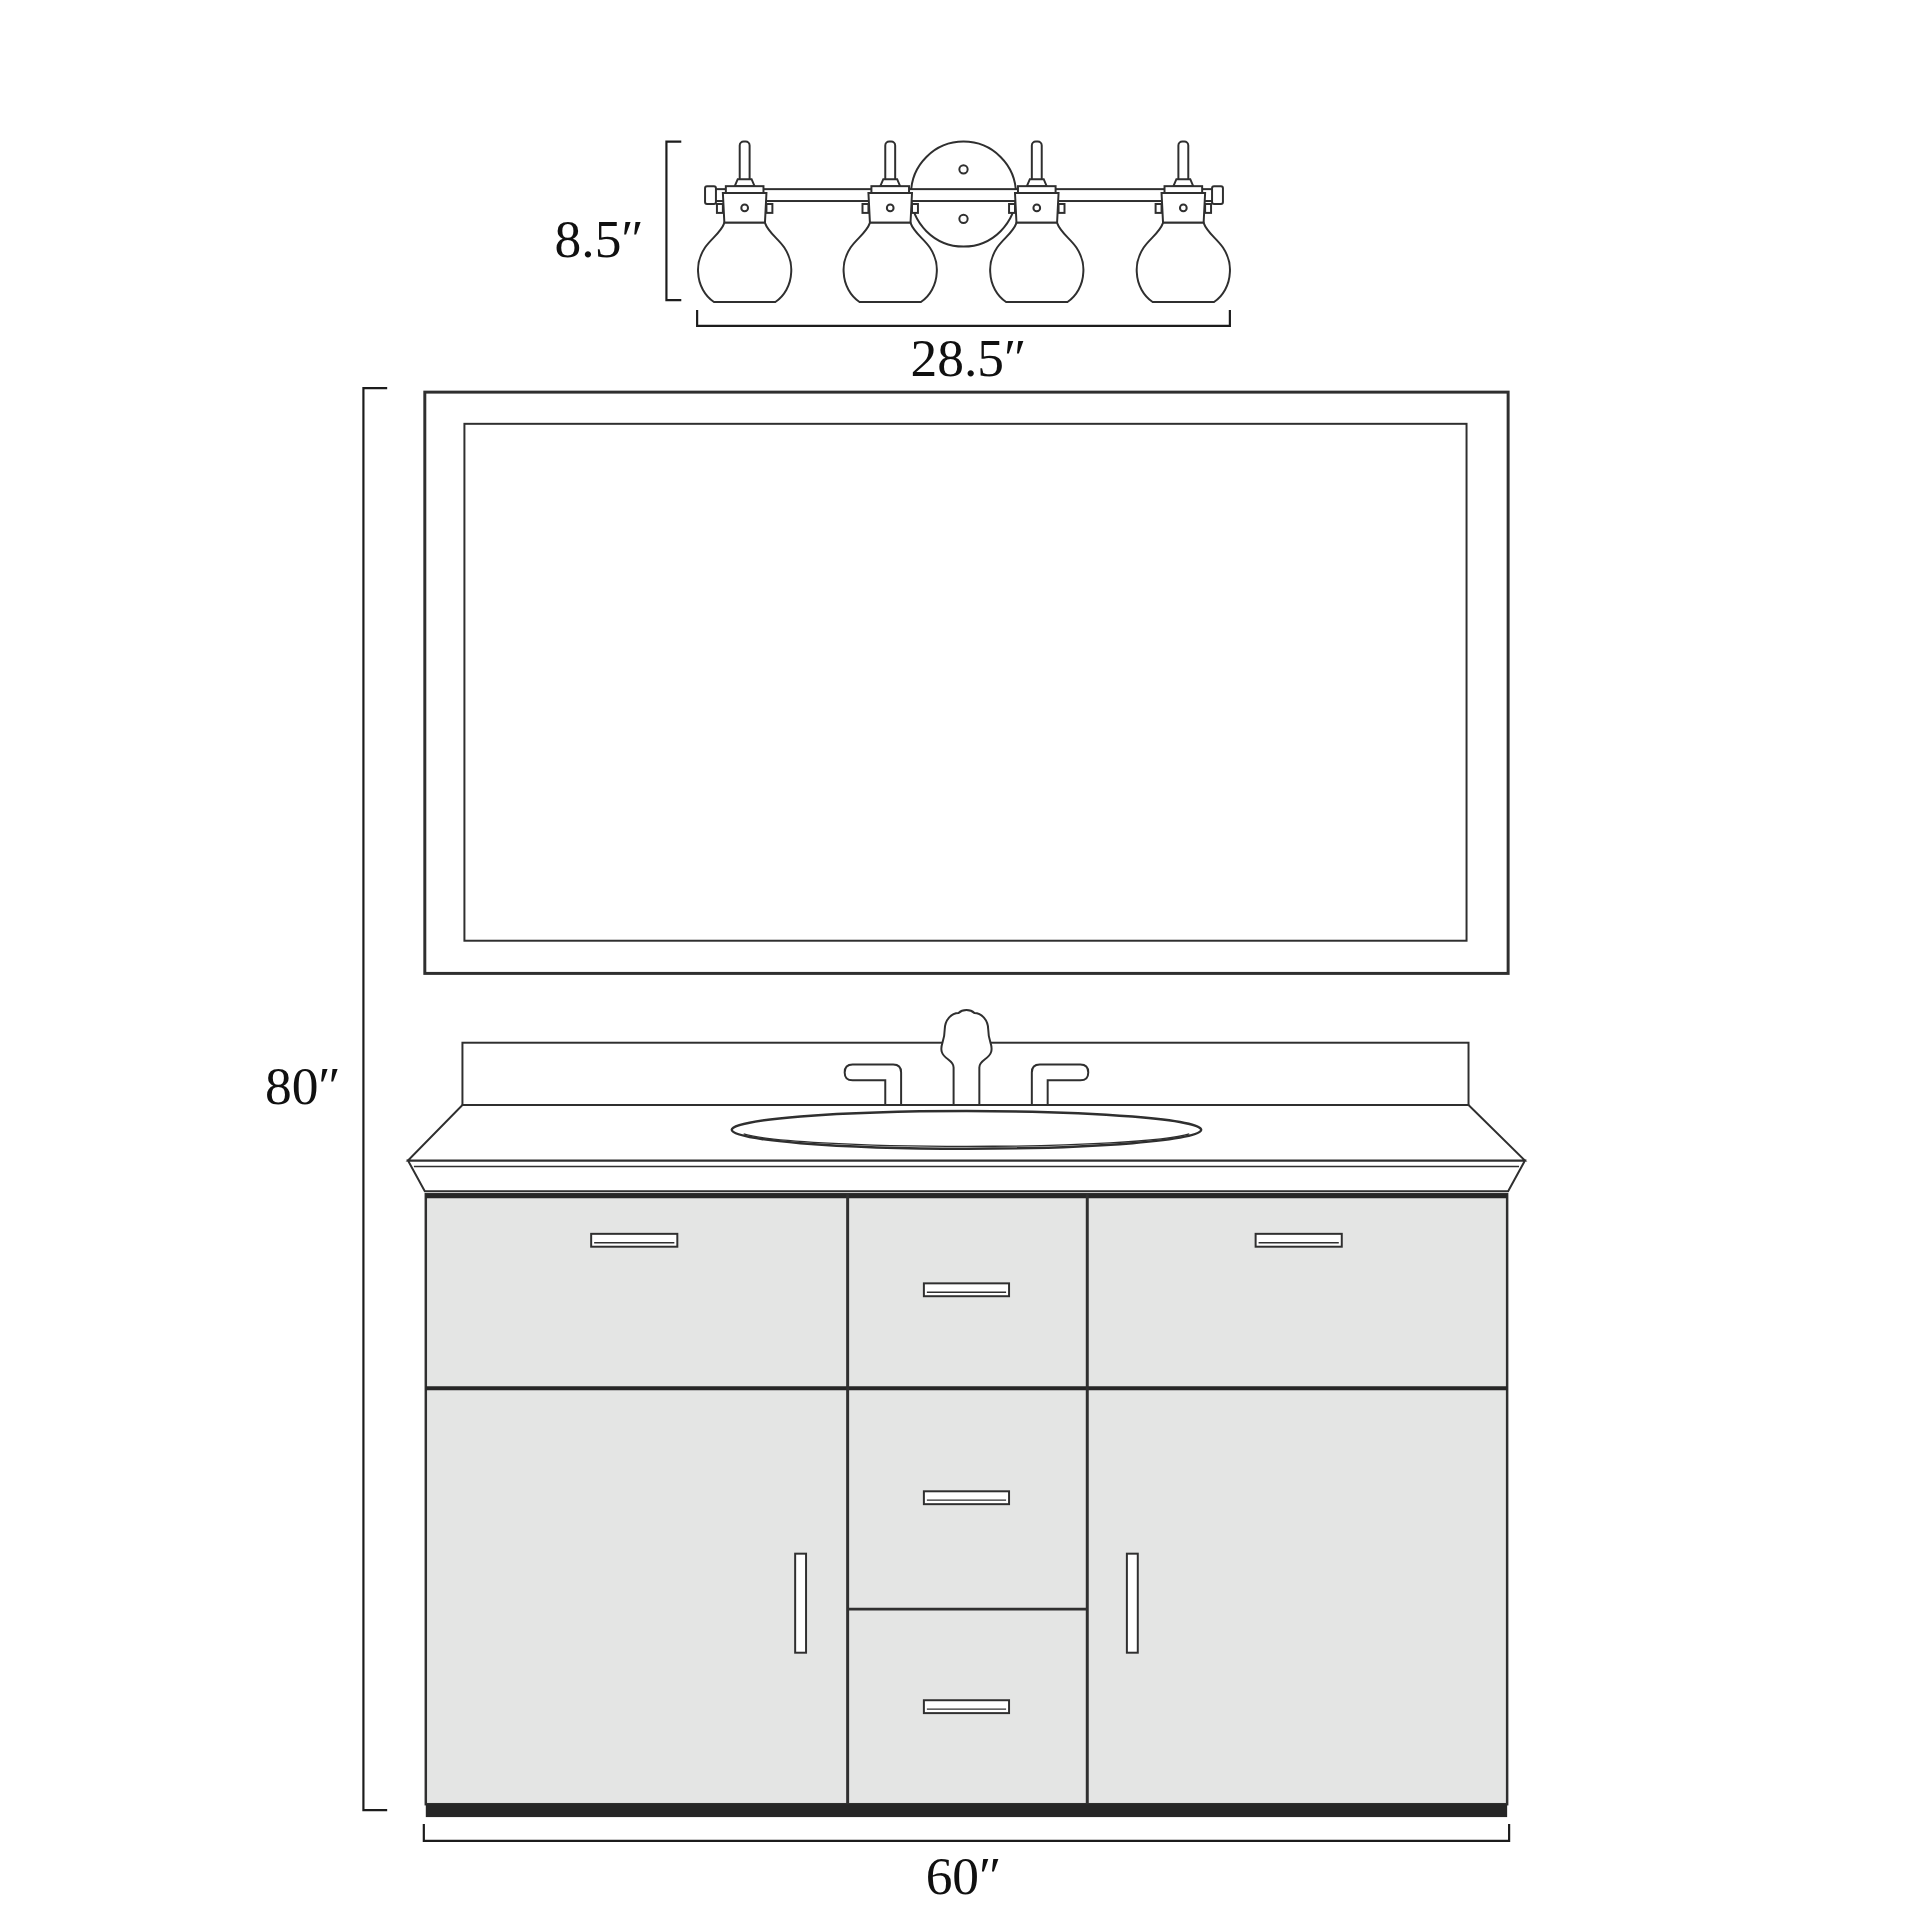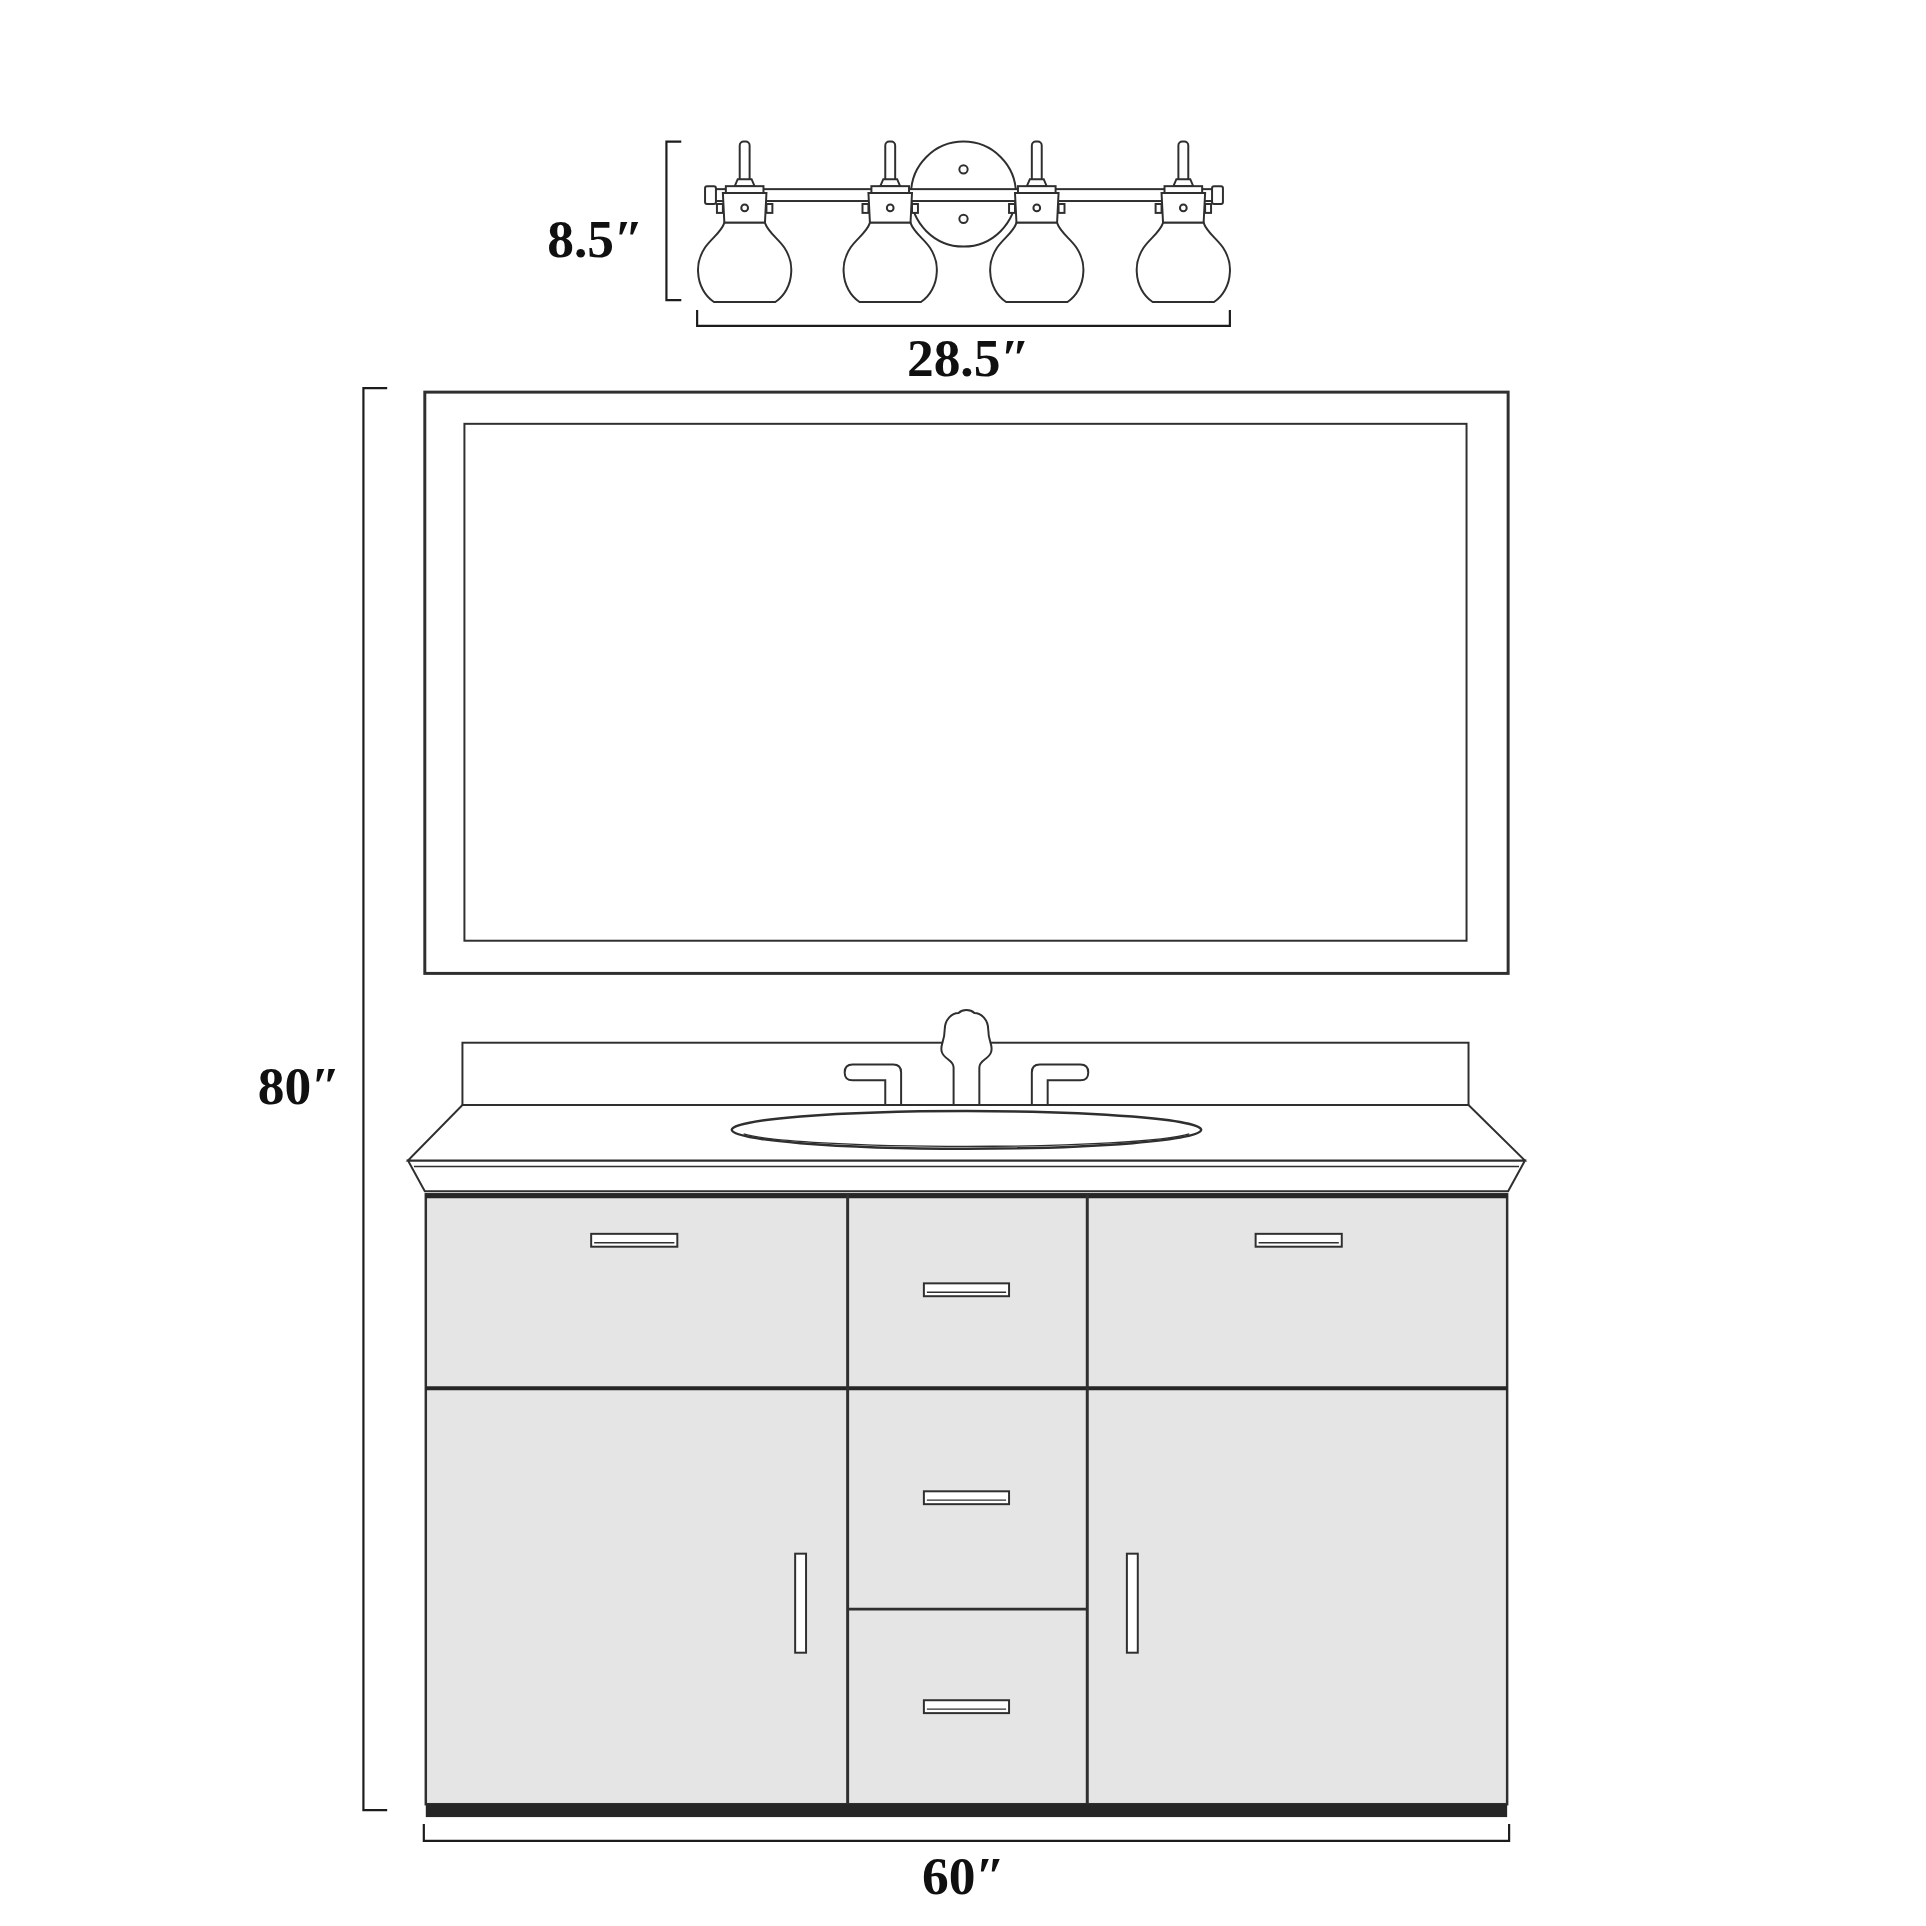--- a/index.html
+++ b/index.html
@@ -1,16 +1,16 @@
 <!DOCTYPE html>
 <html style="--line: #2f2f2f; --dim: #1c1c1c; --cabfill: #e4e5e4; --cabdark: #262626;"><head>
 <meta charset="utf-8">
 <style>
   html,body{margin:0;padding:0;background:#ffffff;}
-  .stage{width:1927px;height:1927px;position:relative;background:#ffffff;font-weight:bold;}
+  .stage{width:1927px;height:1927px;position:relative;background:#ffffff;}
   svg{display:block;}
   .wh{fill:#ffffff;stroke:var(--line,#2f2f2f);stroke-width:2;}
   .wh3{fill:#ffffff;stroke:var(--line,#2f2f2f);stroke-width:3;}
   .ln{fill:none;stroke:var(--line,#2f2f2f);stroke-width:2;}
   .ln25{fill:none;stroke:var(--line,#2f2f2f);stroke-width:2.5;}
   .thin{fill:none;stroke:var(--line,#2f2f2f);stroke-width:1.3;}
   .gray{fill:var(--cabfill,#e4e5e4);stroke:var(--line,#2f2f2f);stroke-width:2.5;}
   .dk{fill:var(--cabdark,#262626);stroke:none;}
   .heavy{fill:none;stroke:var(--cabdark,#262626);stroke-width:4;}
   .mid{fill:none;stroke:var(--line,#2f2f2f);stroke-width:3;}

